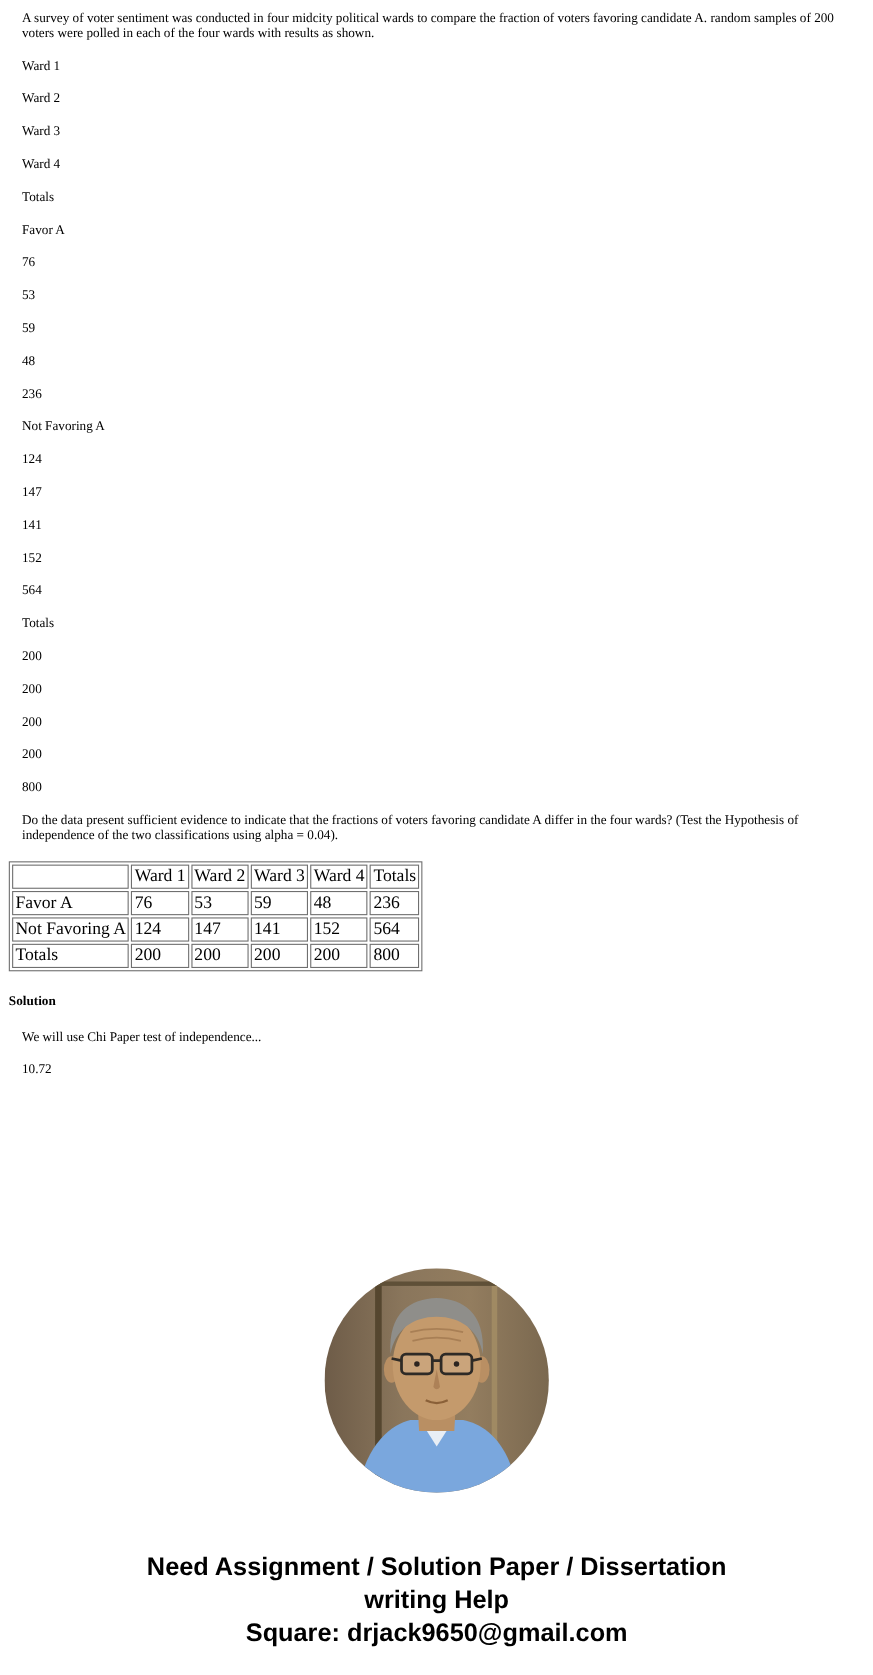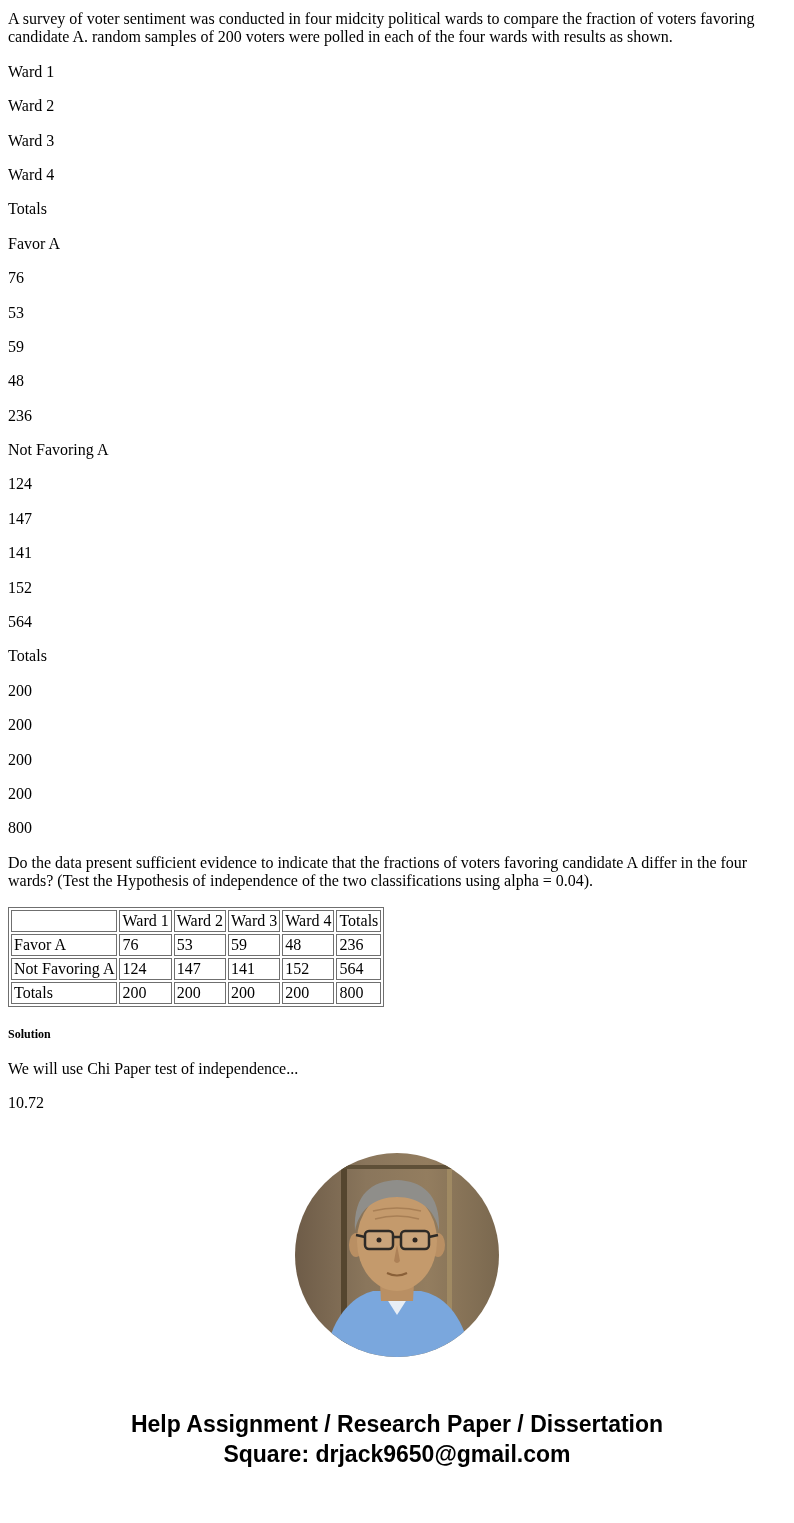--- a/index.html
+++ b/index.html
@@ -11,22 +11,22 @@
     color: #000000;
   }
 
   
   .doc-preview {
     height: 1123px;
     overflow: hidden;
     padding: 2px 8px 8px 8px;
   }
   .doc-preview p {
-    margin: 16px 0;
-    font-size: 16px;
+    margin: 16px 12px;
+    font-size: 12px;
     line-height: 1.15;
   }
   .doc-preview p.intro { margin-top: 8px; }
 
   
   table.results {
     border-collapse: separate;
     border-spacing: 2px;
     border: 1px solid #6f6f6f;
     margin: 16px 0;
@@ -179,17 +179,18 @@
         <path d="M70 84 L61 82 M134 84 L143 82" stroke="#2e2a26" stroke-width="2.5"></path>
         <circle cx="84" cy="87" r="2.5" fill="#2d2520"></circle>
         <circle cx="120" cy="87" r="2.5" fill="#2d2520"></circle>
         <path d="M102 92 L99 108 Q102 112 105 108 Z" fill="#ad8157"></path>
         <path d="M92 120 Q102 125 112 120" stroke="#8a6038" stroke-width="2" fill="none"></path>
       </g>
     </svg>
   </div>
 
   <div class="footer-text">
-    <div>Help Assignment / Research Paper / Dissertation</div>
+    <div>Need Assignment / Solution Paper / Dissertation</div>
+    <div>writing Help</div>
     <div>Square: drjack9650@gmail.com</div>
   </div>
 
 </div>
 
 </body></html>

